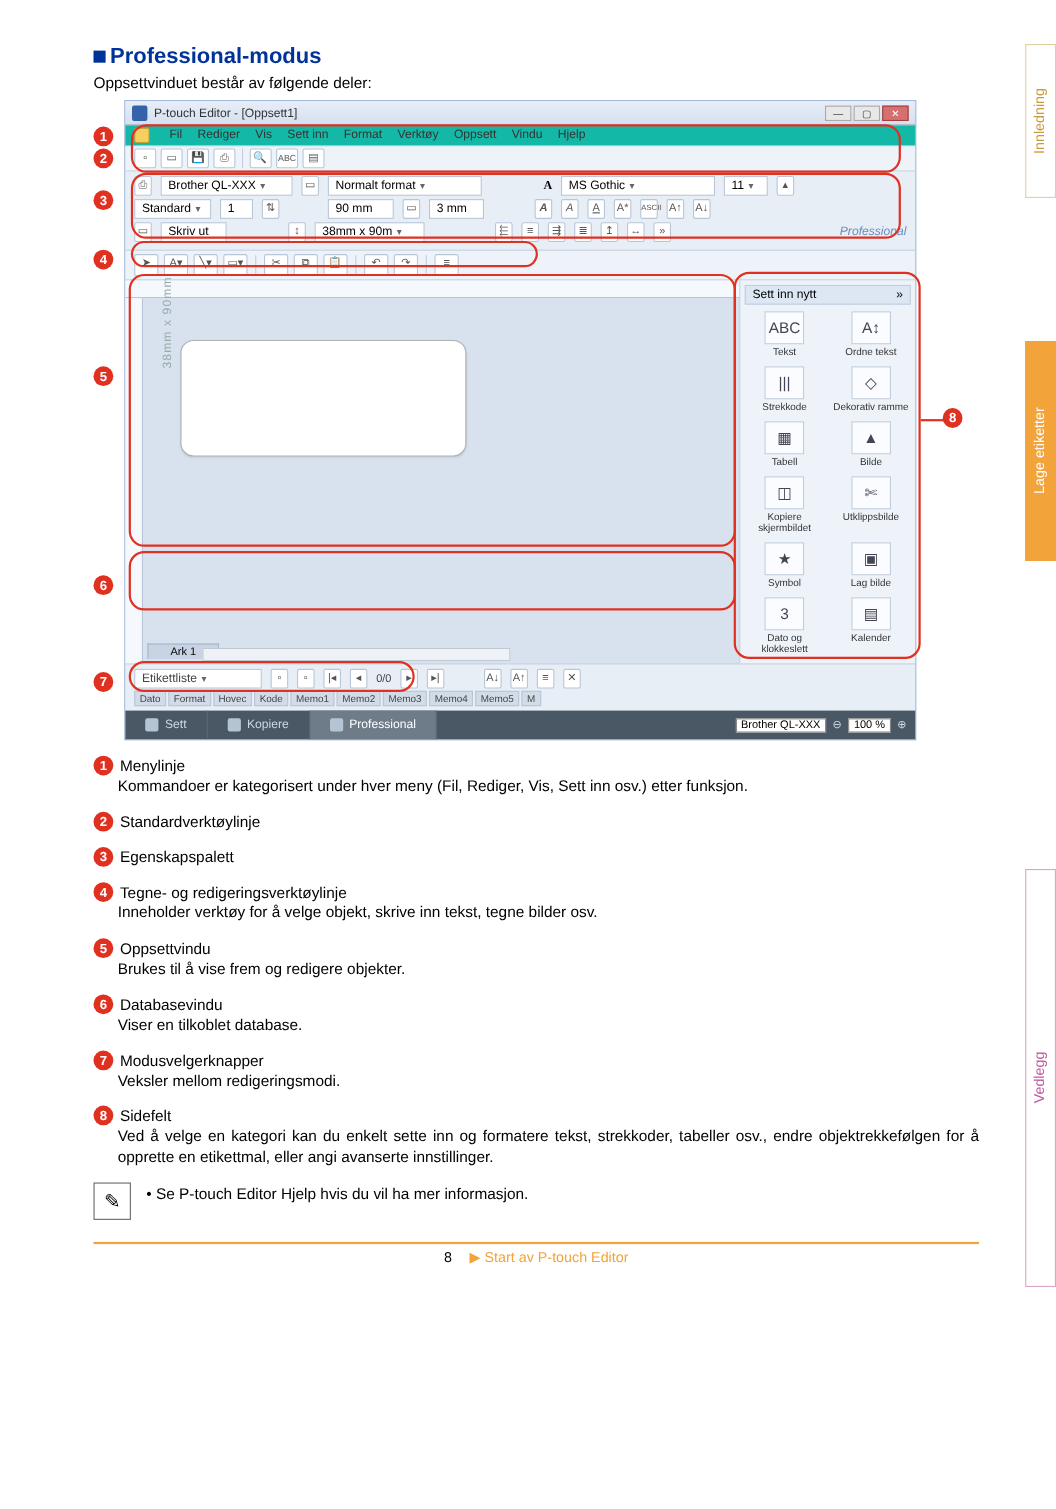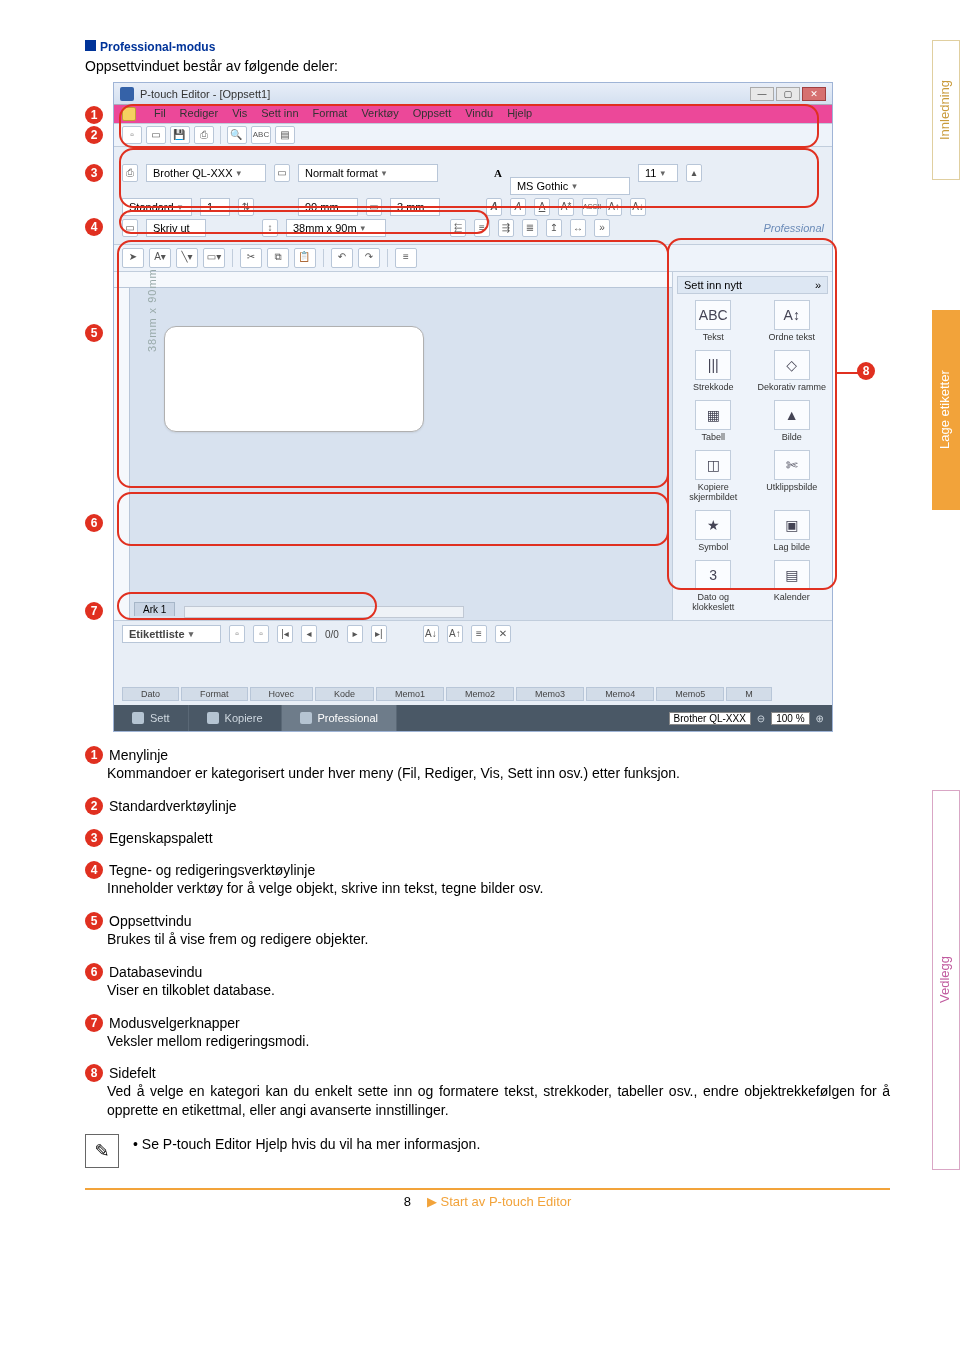--- a/index.html
+++ b/index.html
@@ -1,38 +1,38 @@
 <!DOCTYPE html>
 <html><head>
 <meta charset="utf-8">
 <style>
   * { box-sizing: border-box; margin: 0; padding: 0; }
   body { font-family: Arial, Helvetica, sans-serif; font-size: 14px; color: #000; background: #fff; width: 960px; }
   .page { position: relative; padding: 40px 70px 30px 85px; }
-  .header { color: #003399; font-weight: bold; font-size: 12px; margin-bottom: 4px; }
+  .header { color: #003399; font-weight: bold; font-size: 20px; margin-bottom: 4px; }
   .header::before { content: ""; display: inline-block; width: 11px; height: 11px; background: #003399; margin-right: 4px; vertical-align: baseline; }
   .intro { font-size: 14px; line-height: 1.35; text-align: justify; margin-bottom: 2px; }
   .intro2 { font-size: 14px; margin-bottom: 8px; }
 
   
   .side-tab { position: absolute; right: 0; width: 28px; writing-mode: vertical-rl; transform: rotate(180deg); text-align: center; padding: 10px 4px; font-size: 13px; }
   .tab-innledning { top: 40px; height: 140px; border: 1px solid #e0cfa0; color: #c99b3b; background: #fff; }
   .tab-lage { top: 310px; height: 200px; background: #f2a33a; color: #fff; border: 1px solid #f2a33a; }
   .tab-vedlegg { top: 790px; height: 380px; border: 1px solid #d9a6c5; color: #c05a9e; background: #fff; }
 
   
   .shot-wrap { position: relative; margin: 4px 0 14px 0; }
   .shot { margin-left: 28px; border: 1px solid #9fb4d6; background: #dde7f3; width: 720px; position: relative; }
   .titlebar { background: linear-gradient(#e8eef8,#d4e0f0); height: 22px; display: flex; align-items: center; padding: 0 6px; font-size: 11px; color: #333; border-bottom: 1px solid #aab; }
   .title-icon { width: 14px; height: 14px; background: #3562a8; border-radius: 2px; margin-right: 6px; display: inline-block; }
   .win-btns { margin-left: auto; display: flex; gap: 2px; }
   .win-btn { width: 24px; height: 14px; background: #e8e8e8; border: 1px solid #aaa; font-size: 9px; text-align: center; line-height: 12px; }
   .win-btn.close { background: #d67070; color: #fff; border-color: #a04040; }
 
-  .menubar { background: #ec4899; border-bottom: 1px solid #c1cddc; padding: 2px 8px; font-size: 11px; color: #333; display: flex; gap: 14px; text-align: center; }
+  .menubar { background: #14b8a6; border-bottom: 1px solid #c1cddc; padding: 2px 8px; font-size: 11px; color: #333; display: flex; gap: 14px; text-align: center; }
   .doc-icon { width: 14px; height: 14px; background: #f5d060; border: 1px solid #c0a030; border-radius: 2px; margin-right: 4px; }
   .toolbar1 { background: #eef3fa; border-bottom: 1px solid #c1cddc; padding: 2px 8px; display: flex; gap: 4px; }
   .tbtn { width: 20px; height: 18px; background: #fff; border: 1px solid #b8c6d8; border-radius: 2px; font-size: 10px; text-align: center; line-height: 16px; color: #555; }
   .tbtn.small { width: 16px; }
 
   .propbar { background: #e8eef6; border-bottom: 1px solid #c1cddc; padding: 4px 8px; font-size: 11px; }
   .prop-row { display: flex; align-items: center; gap: 8px; margin-bottom: 3px; }
   .fld { background: #fff; border: 1px solid #b8c6d8; padding: 1px 6px; font-size: 11px; height: 18px; display: inline-flex; align-items: center; }
   .fld.sel::after { content: "▾"; margin-left: 4px; color: #666; font-size: 9px; }
   .mode-label { margin-left: auto; color: #6b8bb8; font-style: italic; font-size: 11px; }
@@ -40,34 +40,34 @@
   .drawbar { background: #eef3fa; border-bottom: 1px solid #c1cddc; padding: 3px 8px; display: flex; gap: 5px; align-items: center; }
   .drawbar .tbtn { width: 22px; height: 20px; }
   .vsep { width: 1px; height: 18px; background: #c1cddc; margin: 0 2px; }
 
   .workspace { display: flex; }
   .canvas-area { flex: 1; background: #d8e2ef; position: relative; min-height: 260px; }
   .ruler-h { background: #f5f8fc; height: 16px; border-bottom: 1px solid #b8c6d8; }
   .ruler-v { position: absolute; left: 0; top: 16px; bottom: 0; width: 16px; background: #f5f8fc; border-right: 1px solid #b8c6d8; }
   .label-shape { position: absolute; left: 50px; top: 54px; width: 260px; height: 106px; background: #fff; border: 1px solid #b0b0b0; border-radius: 12px; box-shadow: 0 1px 2px rgba(0,0,0,.08); }
   .label-dim { position: absolute; left: 32px; top: 80px; transform: rotate(-90deg); transform-origin: left top; font-size: 11px; color: #9aa; letter-spacing: 1px; }
-  .tab-ark { position: absolute; left: 20px; bottom: 4px; background: #c8d4e4; padding: 1px 8px; font-size: 10px; border: 1px solid #a6b6c8; border-bottom: none; }
+  .tab-ark { position: absolute; left: 20px; bottom: 4px; background: #c8d4e4; padding: 1px 20px; font-size: 10px; border: 1px solid #a6b6c8; border-bottom: none; }
   .scrollbar-h { position: absolute; left: 70px; bottom: 2px; height: 12px; width: 280px; background: #eef2f7; border: 1px solid #c0c8d4; }
 
   .sidepanel { width: 160px; background: #eef3fa; border-left: 1px solid #c1cddc; padding: 4px; }
   .side-hdr { background: #dde7f3; font-size: 11px; padding: 2px 6px; display: flex; align-items: center; border: 1px solid #c1cddc; margin-bottom: 4px; }
   .side-hdr span:last-child { margin-left: auto; }
   .side-grid { display: grid; grid-template-columns: 1fr 1fr; gap: 2px 6px; }
   .side-item { text-align: center; font-size: 9px; color: #333; padding: 2px 0 4px; }
   .side-ico { width: 36px; height: 30px; margin: 0 auto 2px; background: #fafcff; border: 1px solid #c1cddc; display: flex; align-items: center; justify-content: center; font-size: 14px; color: #445; }
 
   .dbpanel { background: #e8eef6; border-top: 1px solid #c1cddc; padding: 4px 8px; font-size: 10px; color: #444; }
   .db-row { display: flex; align-items: center; gap: 8px; margin-bottom: 2px; }
   .db-head { display: flex; gap: 2px; }
-  .db-col { background: #d2dce8; border: 1px solid #b8c6d8; padding: 1px 18px; font-size: 9px; margin-top: 42px; }
+  .db-col { background: #d2dce8; border: 1px solid #b8c6d8; padding: 1px 4px; font-size: 9px; }
 
   .modebar { background: #4a5866; display: flex; align-items: center; padding: 0; height: 26px; font-size: 11px; }
   .mode-btn { padding: 4px 18px; color: #cfd8e0; border-right: 1px solid #5a6876; height: 100%; display: flex; align-items: center; gap: 6px; }
   .mode-btn.active { background: #6e7c8a; color: #fff; }
   .mode-btn .mico { width: 12px; height: 12px; background: #b5c4d2; border-radius: 2px; }
   .zoom-area { margin-left: auto; display: flex; align-items: center; gap: 6px; color: #cfd8e0; padding-right: 8px; font-size: 10px; }
   .zoom-fld { background: #fff; border: 1px solid #888; padding: 0 4px; color: #000; }
 
   
   .num { position: absolute; width: 18px; height: 18px; background: #e03020; color: #fff; border-radius: 50%; font-size: 12px; font-weight: bold; display: flex; align-items: center; justify-content: center; }
@@ -151,21 +151,21 @@
       </div>
 
       <div class="propbar">
         <div class="prop-row">
           <span class="tbtn small">⎙</span>
           <span class="fld sel" style="width:120px;">Brother QL-XXX</span>
           <span class="tbtn small">▭</span>
           <span class="fld sel" style="width:140px;">Normalt format</span>
           <span style="width:40px;"></span>
           <span style="font-family:serif; font-weight:bold;">A</span>
-          <span class="fld sel" style="width:120px;margin-top:26px;">MS Gothic</span>
+          <span class="fld sel" style="width:140px;">MS Gothic</span>
           <span class="fld sel" style="width:40px;">11</span>
           <span class="tbtn small">▴</span>
         </div>
         <div class="prop-row">
           <span class="fld sel" style="width:70px;">Standard</span>
           <span class="fld" style="width:30px;">1</span>
           <span class="tbtn small">⇅</span>
           <span style="width:28px;"></span>
           <span class="fld" style="width:60px;">90 mm</span>
           <span class="tbtn small">▭</span>
@@ -275,21 +275,21 @@
               <div class="side-item">
                 <div class="side-ico">▤</div>
                 <div>Kalender</div>
               </div>
             </div>
         </div>
       </div>
 
       <div class="dbpanel">
         <div class="db-row">
-          <span class="fld sel" style="width:99px;font-weight:bold;">Etikettliste</span>
+          <span class="fld sel" style="width:116px;">Etikettliste</span>
           <span class="tbtn small">▫</span>
           <span class="tbtn small">▫</span>
           <span class="tbtn small">|◂</span>
           <span class="tbtn small">◂</span>
           <span>0/0</span>
           <span class="tbtn small">▸</span>
           <span class="tbtn small">▸|</span>
           <span style="width:20px;"></span>
           <span class="tbtn small">A↓</span>
           <span class="tbtn small">A↑</span>

